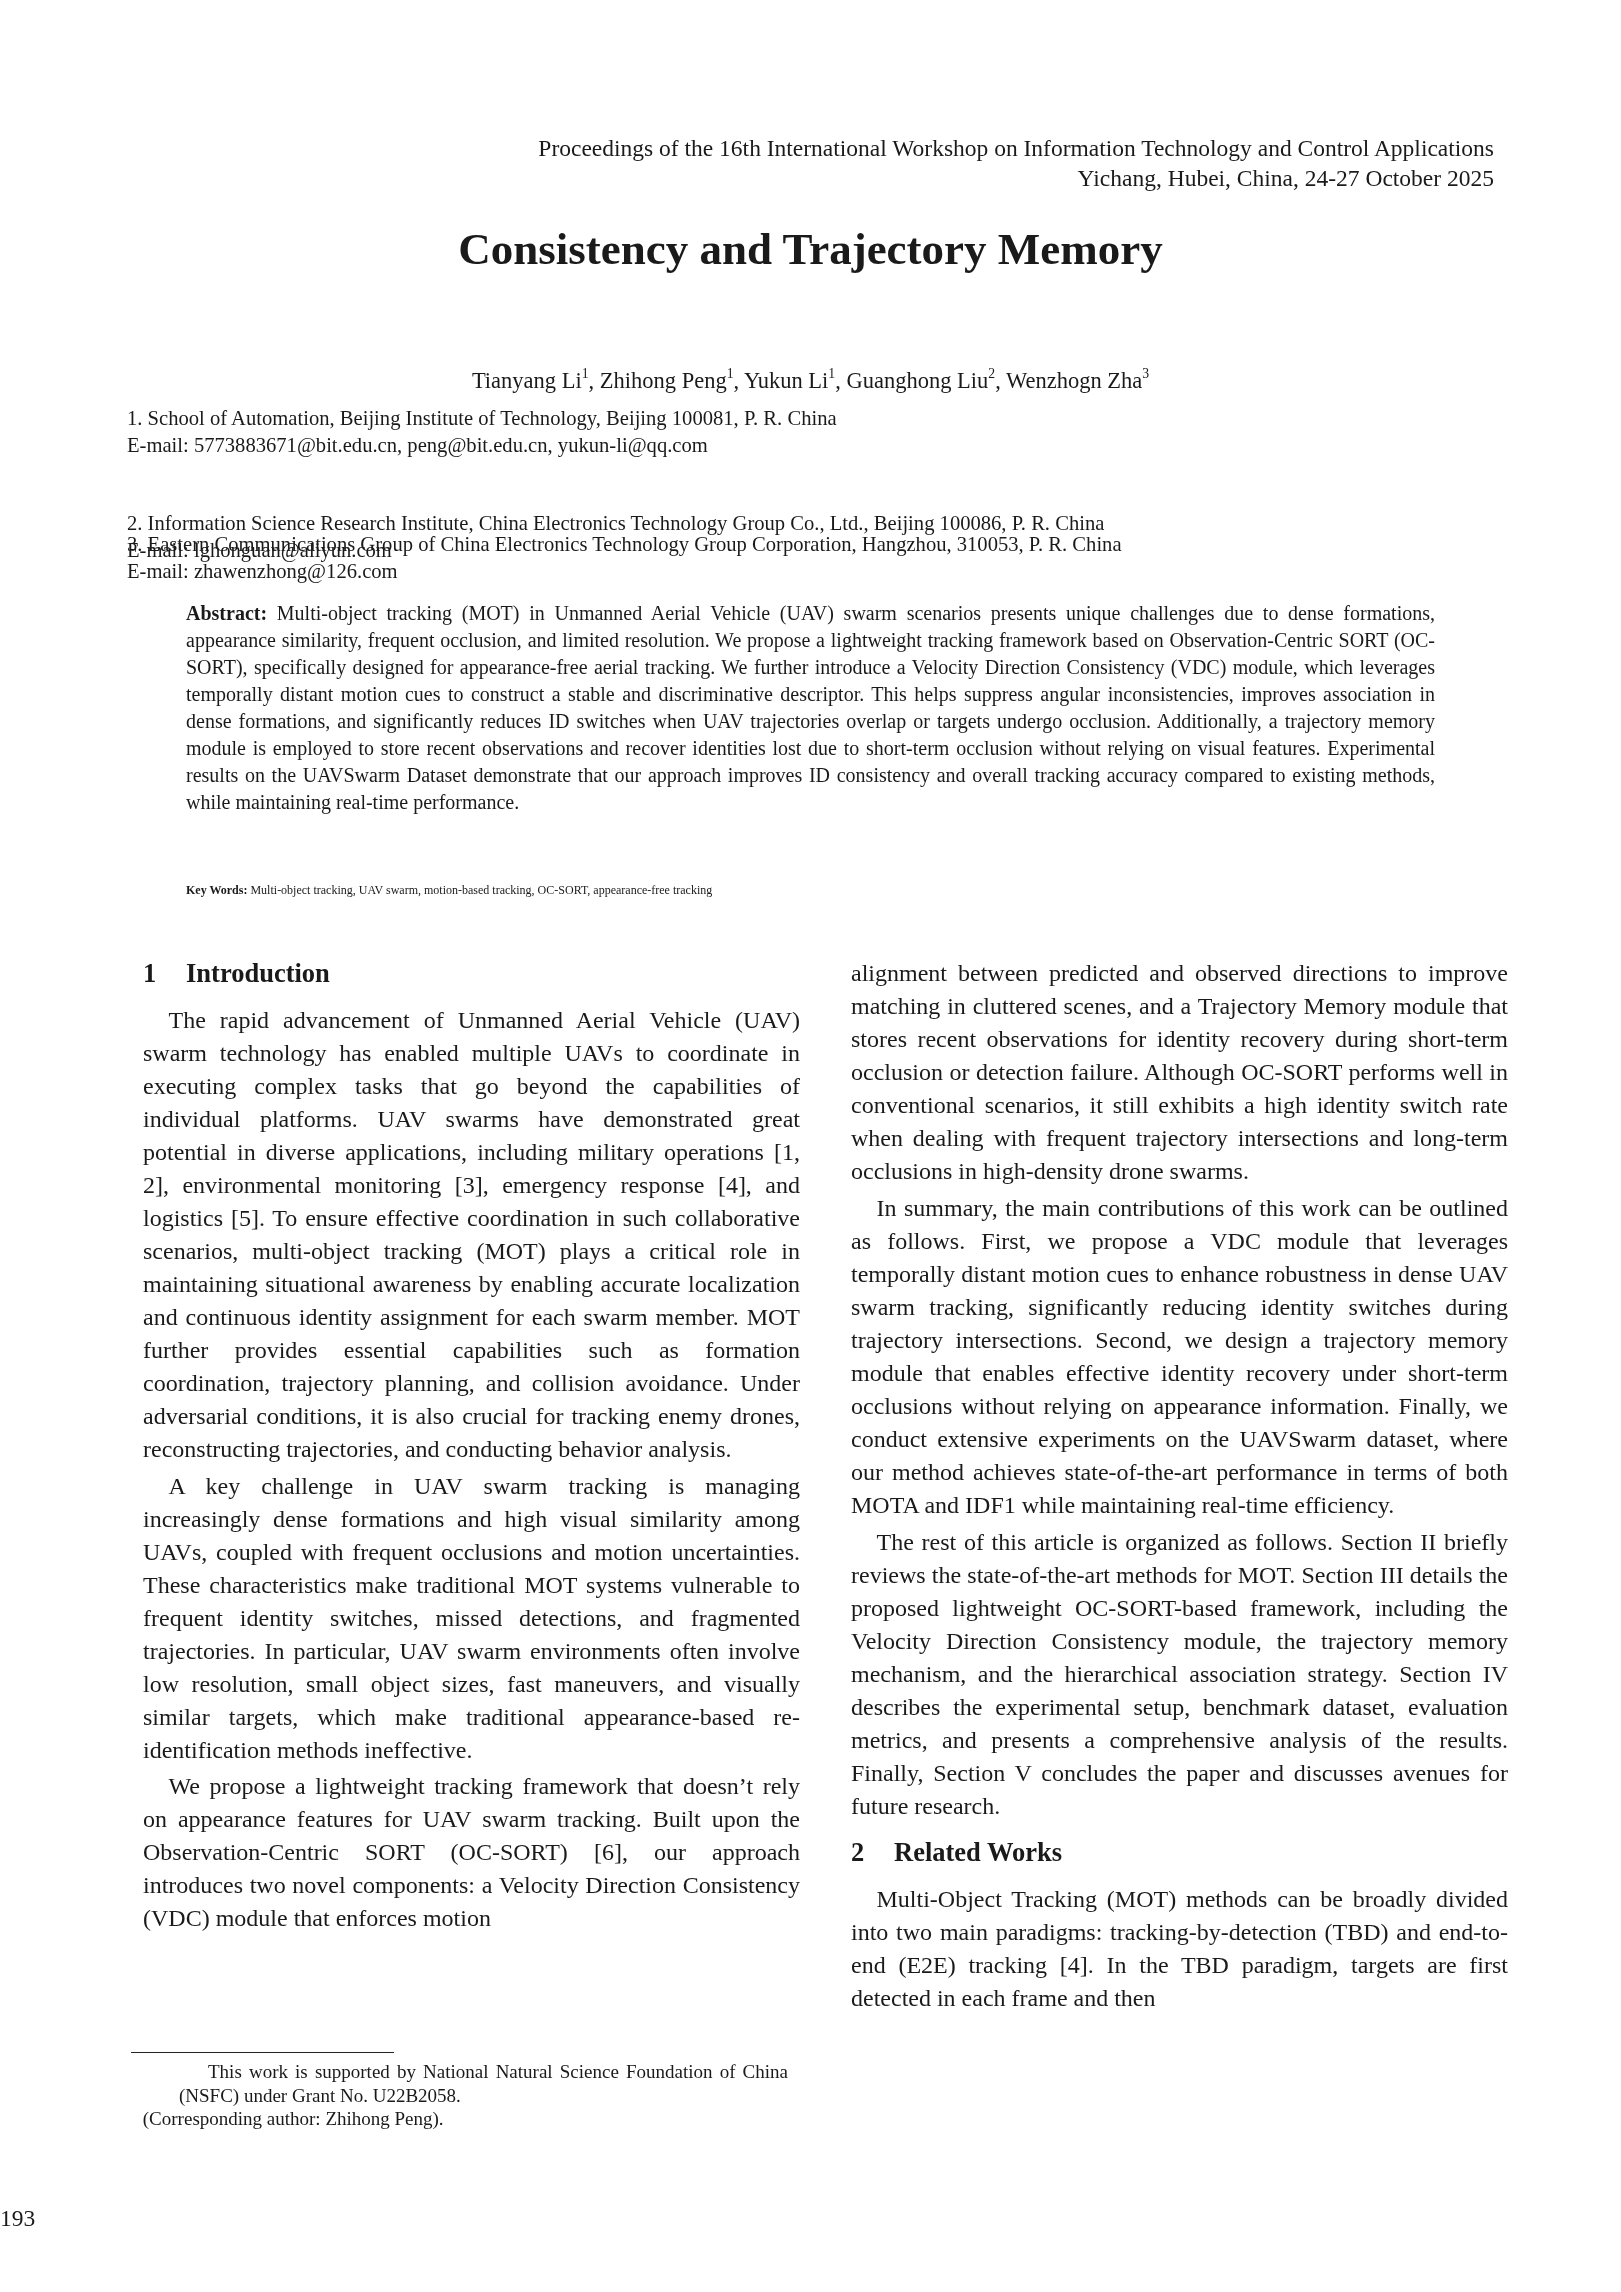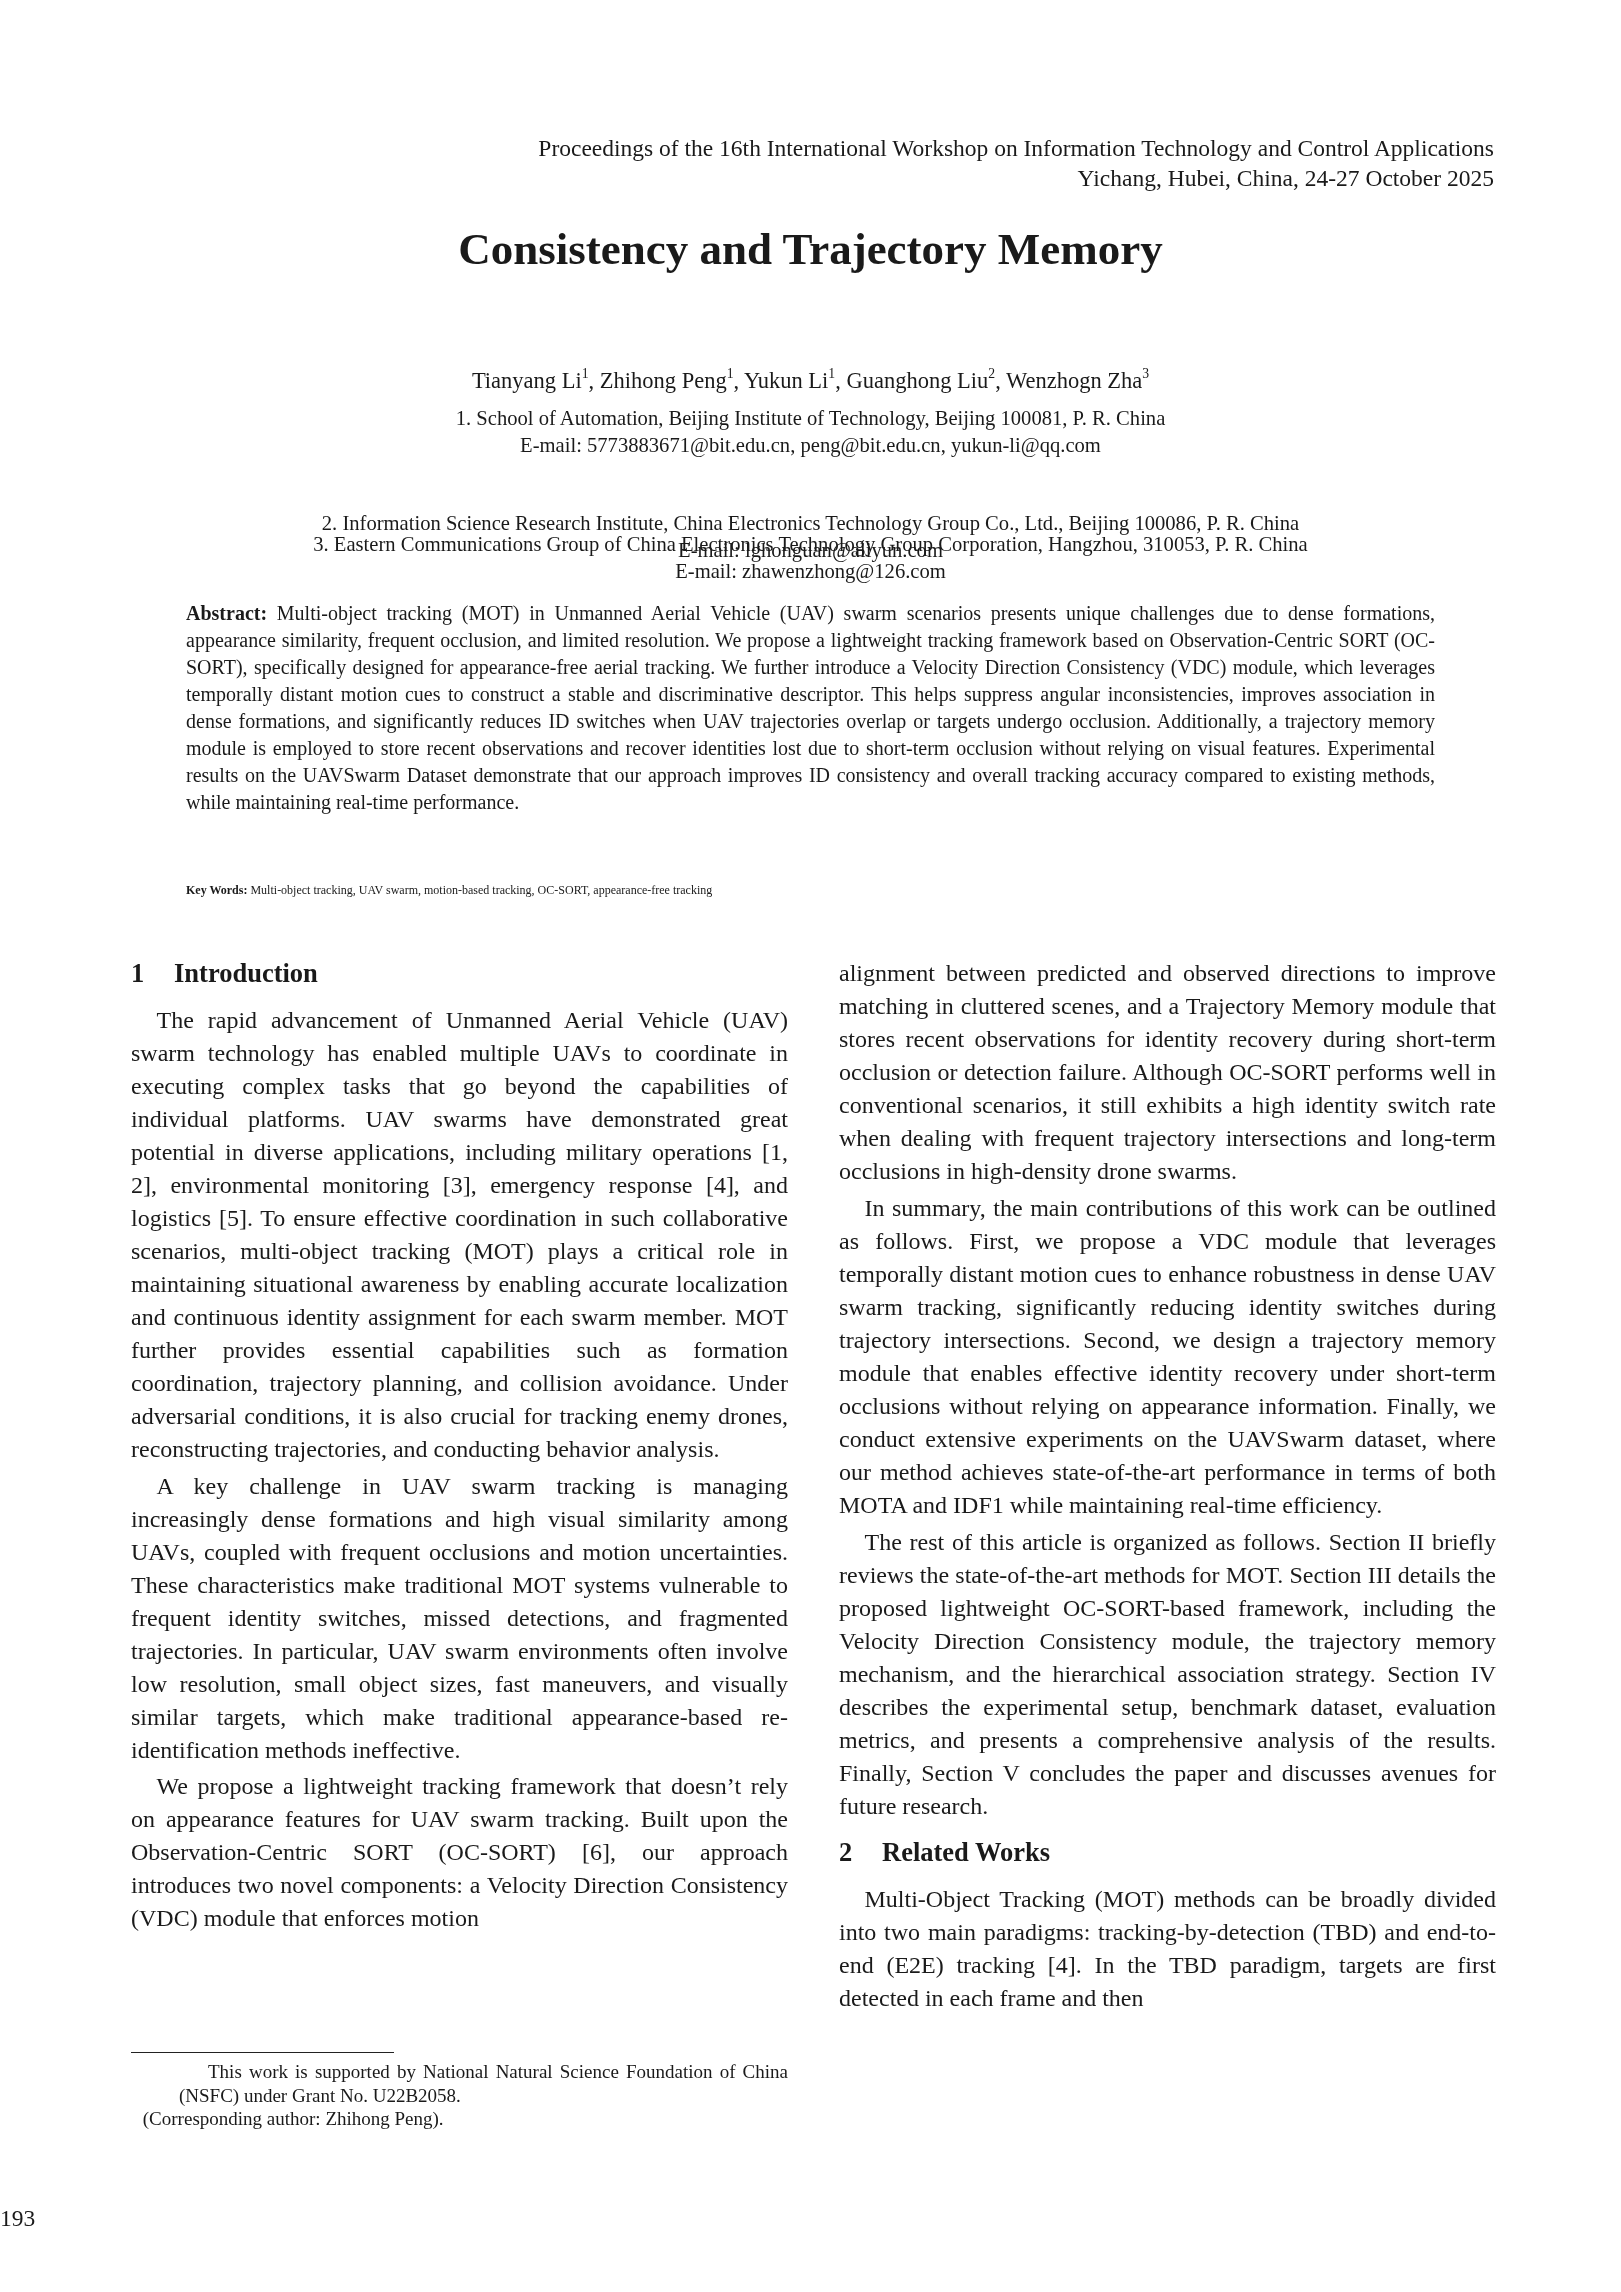--- a/index.html
+++ b/index.html
@@ -5,25 +5,25 @@
   html, body { margin: 0; padding: 0; background: #ffffff; }
   body {
     width: 1621px; height: 2293px; position: relative; overflow: hidden;
     font-family: "Liberation Serif", "DejaVu Serif", serif; color: #1a1a1a;
   }
   .abs { position: absolute; }
   .header { right: 127px; top: 133px; text-align: right; font-size: 23.5px; line-height: 30px; }
   .title { left: 127px; right: 127px; top: 221px; text-align: center; font-weight: bold; font-size: 45px; line-height: 57px; }
   .authors { left: 127px; right: 127px; top: 366px; text-align: center; font-size: 22.5px; line-height: 29px; }
   .authors sup { font-size: 13.7px; vertical-align: 9.8px; line-height: 0; }
-  .aff { left: 127px; right: 127px; text-align: center; font-size: 20.6px; line-height: 26.5px; }
+  .aff { left: 127px; right: 127px; text-align: left; font-size: 20.6px; line-height: 26.5px; }
   .abstract { left: 186px; right: 186px; top: 600px; font-size: 20px; line-height: 27px; text-align: justify; hyphens: none; }
   .abstract b, .keywords b { font-weight: bold; }
   .keywords { left: 186px; right: 186px; top: 877px; font-size: 12px; line-height: 26.5px; }
-  .col { width: 657px; font-size: 24px; line-height: 33px; text-align: justify; }
+  .col { width: 657px; font-size: 24px; line-height: 33px; text-align: justify; margin-left: 12px; }
   .col-left { left: 131px; top: 957px; }
   .col-right { left: 839px; top: 957px; }
   .sec-h { font-weight: bold; font-size: 26.5px; line-height: 33px; margin: 0 0 13.7px 0; }
   .sec-h .num { display: inline-block; width: 43px; }
   .p { margin: 0 0 3.9px 0; text-indent: 25.5px; }
   .p.noindent { text-indent: 0; }
   .footnote-rule { left: 131px; top: 2052px; width: 263px; height: 0; border-top: 1.5px solid #222; }
   .footnote { left: 131px; top: 2060px; width: 657px; font-size: 19px; line-height: 23.5px; text-align: justify; }
   .footnote .fn1 { text-indent: 29px; margin-left: 48px; }
   .footnote .fn2 { text-indent: 11.8px; }

